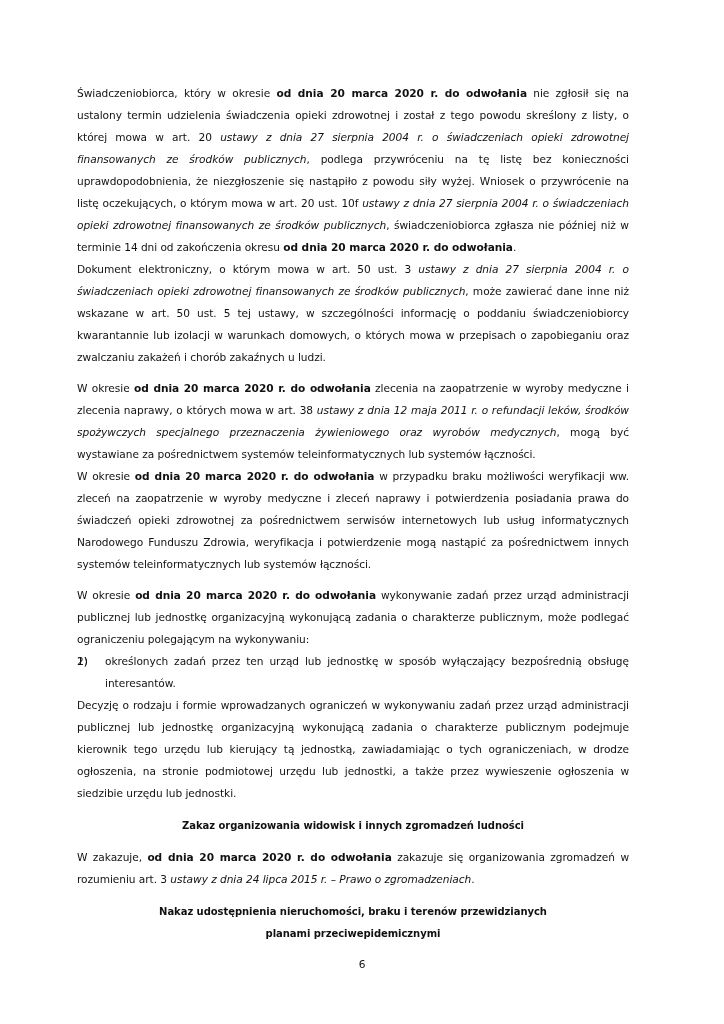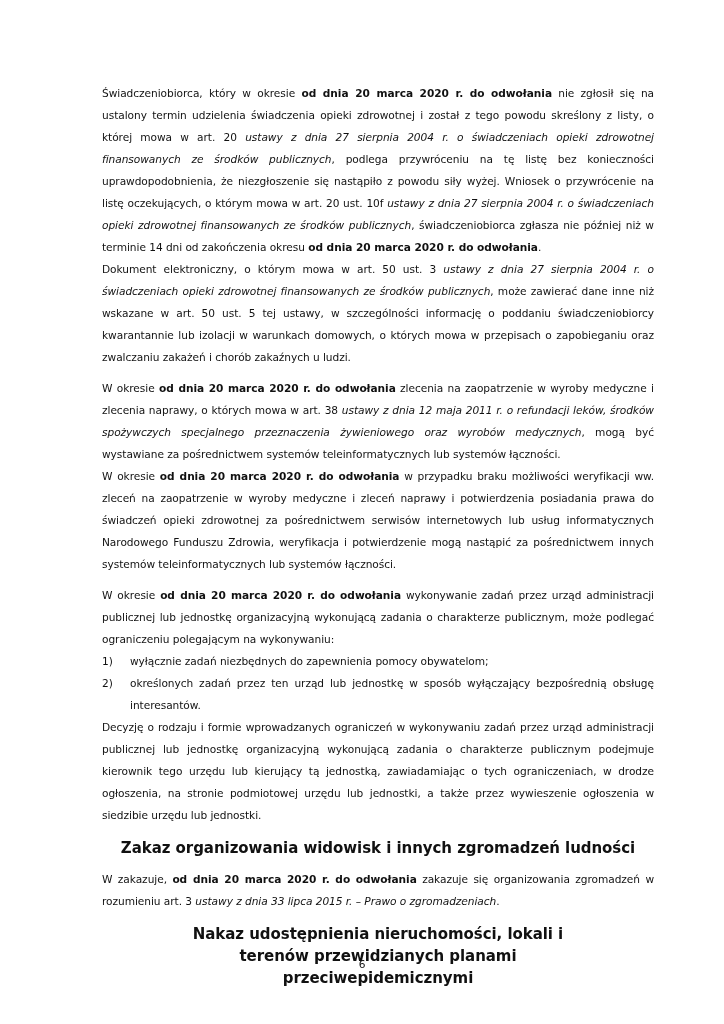--- a/index.html
+++ b/index.html
@@ -1,55 +1,55 @@
 <!DOCTYPE html>
 <html><head>
 <meta charset="utf-8">
 <style>
   html, body { margin:0; padding:0; background:#fff; }
   body { width:724px; height:1024px; position:relative; overflow:hidden; }
   .page {
-    position:absolute; left:102px; top:82px; width:552px;
+    position:absolute; left:77px; top:82px; width:552px;
     font-family:"DejaVu Sans", sans-serif; font-size:10.6px; color:#111;
     line-height:22px; letter-spacing:-0.05px;
   }
   p { margin:0; text-align:justify; }
   p.gap { margin-top:9px; }
   b { font-weight:bold; }
   i { font-style:italic; }
   .list { margin:0; padding:0; list-style:none; }
   .list li { position:relative; padding-left:28px; text-align:justify; }
   .list li .num { position:absolute; left:0; top:0; }
-  h3 { margin:11px 0 0 0; font-size:15px; font-weight:bold; text-align:center; line-height:22px; }
+  h3 { margin:11px 0 0 0; font-size:10px; font-weight:bold; text-align:center; line-height:22px; }
   .pagenum { position:absolute; top:958px; left:0; width:724px; text-align:center;
     font-family:"DejaVu Sans", sans-serif; font-size:10.6px; color:#111; }
 </style>
 </head>
 <body>
 
 <div class="page">
   <p><span>Świadczeniobiorca, który w okresie </span><b>od dnia 20 marca 2020 r. do odwołania</b><span> nie zgłosił się na ustalony termin udzielenia świadczenia opieki zdrowotnej i został z tego powodu skreślony z listy, o której mowa w art. 20 </span><i>ustawy z dnia 27 sierpnia 2004 r. o świadczeniach opieki zdrowotnej finansowanych ze środków publicznych</i><span>, podlega przywróceniu na tę listę bez konieczności uprawdopodobnienia, że niezgłoszenie się nastąpiło z powodu siły wyżej. Wniosek o przywrócenie na listę oczekujących, o którym mowa w art. 20 ust. 10f </span><i>ustawy z dnia 27 sierpnia 2004 r. o świadczeniach opieki zdrowotnej finansowanych ze środków publicznych</i><span>, świadczeniobiorca zgłasza nie później niż w terminie 14 dni od zakończenia okresu </span><b>od dnia 20 marca 2020 r. do odwołania</b><span>.</span></p>
 
   <p><span>Dokument elektroniczny, o którym mowa w art. 50 ust. 3 </span><i>ustawy z dnia 27 sierpnia 2004 r. o świadczeniach opieki zdrowotnej finansowanych ze środków publicznych</i><span>, może zawierać dane inne niż wskazane w art. 50 ust. 5 tej ustawy, w szczególności informację o poddaniu świadczeniobiorcy kwarantannie lub izolacji w warunkach domowych, o których mowa w przepisach o zapobieganiu oraz zwalczaniu zakażeń i chorób zakaźnych u ludzi.</span></p>
 
   <p class="gap"><span>W okresie </span><b>od dnia 20 marca 2020 r. do odwołania</b><span> zlecenia na zaopatrzenie w wyroby medyczne i zlecenia naprawy, o których mowa w art. 38 </span><i>ustawy z dnia 12 maja 2011 r. o refundacji leków, środków spożywczych specjalnego przeznaczenia żywieniowego oraz wyrobów medycznych</i><span>, mogą być wystawiane za pośrednictwem systemów teleinformatycznych lub systemów łączności.</span></p>
 
   <p><span>W okresie </span><b>od dnia 20 marca 2020 r. do odwołania</b><span> w przypadku braku możliwości weryfikacji ww. zleceń na zaopatrzenie w wyroby medyczne i zleceń naprawy i potwierdzenia posiadania prawa do świadczeń opieki zdrowotnej za pośrednictwem serwisów internetowych lub usług informatycznych Narodowego Funduszu Zdrowia, weryfikacja i potwierdzenie mogą nastąpić za pośrednictwem innych systemów teleinformatycznych lub systemów łączności.</span></p>
 
   <p class="gap"><span>W okresie </span><b>od dnia 20 marca 2020 r. do odwołania</b><span> wykonywanie zadań przez urząd administracji publicznej lub jednostkę organizacyjną wykonującą zadania o charakterze publicznym, może podlegać ograniczeniu polegającym na wykonywaniu:</span></p>
 
   <ul class="list">
-    <li><span class="num">1)</span><span>wyłącznie zadań niezbędnych do zapewnienia pomocy obywatelom;</span></li>
+    <li><span class="num">1)</span></li>
     <li><span class="num">2)</span><span>określonych zadań przez ten urząd lub jednostkę w sposób wyłączający bezpośrednią obsługę interesantów.</span></li>
   </ul>
 
   <p>Decyzję o rodzaju i formie wprowadzanych ograniczeń w wykonywaniu zadań przez urząd administracji publicznej lub jednostkę organizacyjną wykonującą zadania o charakterze publicznym podejmuje kierownik tego urzędu lub kierujący tą jednostką, zawiadamiając o tych ograniczeniach, w drodze ogłoszenia, na stronie podmiotowej urzędu lub jednostki, a także przez wywieszenie ogłoszenia w siedzibie urzędu lub jednostki.</p>
 
   <h3>Zakaz organizowania widowisk i innych zgromadzeń ludności</h3>
 
-  <p class="gap"><span>W zakazuje, </span><b>od dnia 20 marca 2020 r. do odwołania</b><span> zakazuje się organizowania zgromadzeń w rozumieniu art. 3 </span><i>ustawy z dnia 33 lipca 2015 r. – Prawo o zgromadzeniach</i><span>.</span></p>
+  <p class="gap"><span>W zakazuje, </span><b>od dnia 20 marca 2020 r. do odwołania</b><span> zakazuje się organizowania zgromadzeń w rozumieniu art. 3 </span><i>ustawy z dnia 24 lipca 2015 r. – Prawo o zgromadzeniach</i><span>.</span></p>
 
 
-  <h3 style="padding:0 60px;">Nakaz udostępnienia nieruchomości, lokali i terenów przewidzianych planami przeciwepidemicznymi</h3>
+  <h3 style="padding:0 60px;">Nakaz udostępnienia nieruchomości, braku i terenów przewidzianych planami przeciwepidemicznymi</h3>
 
 </div>
 
 <div class="pagenum">6</div>
 
 </body></html>

